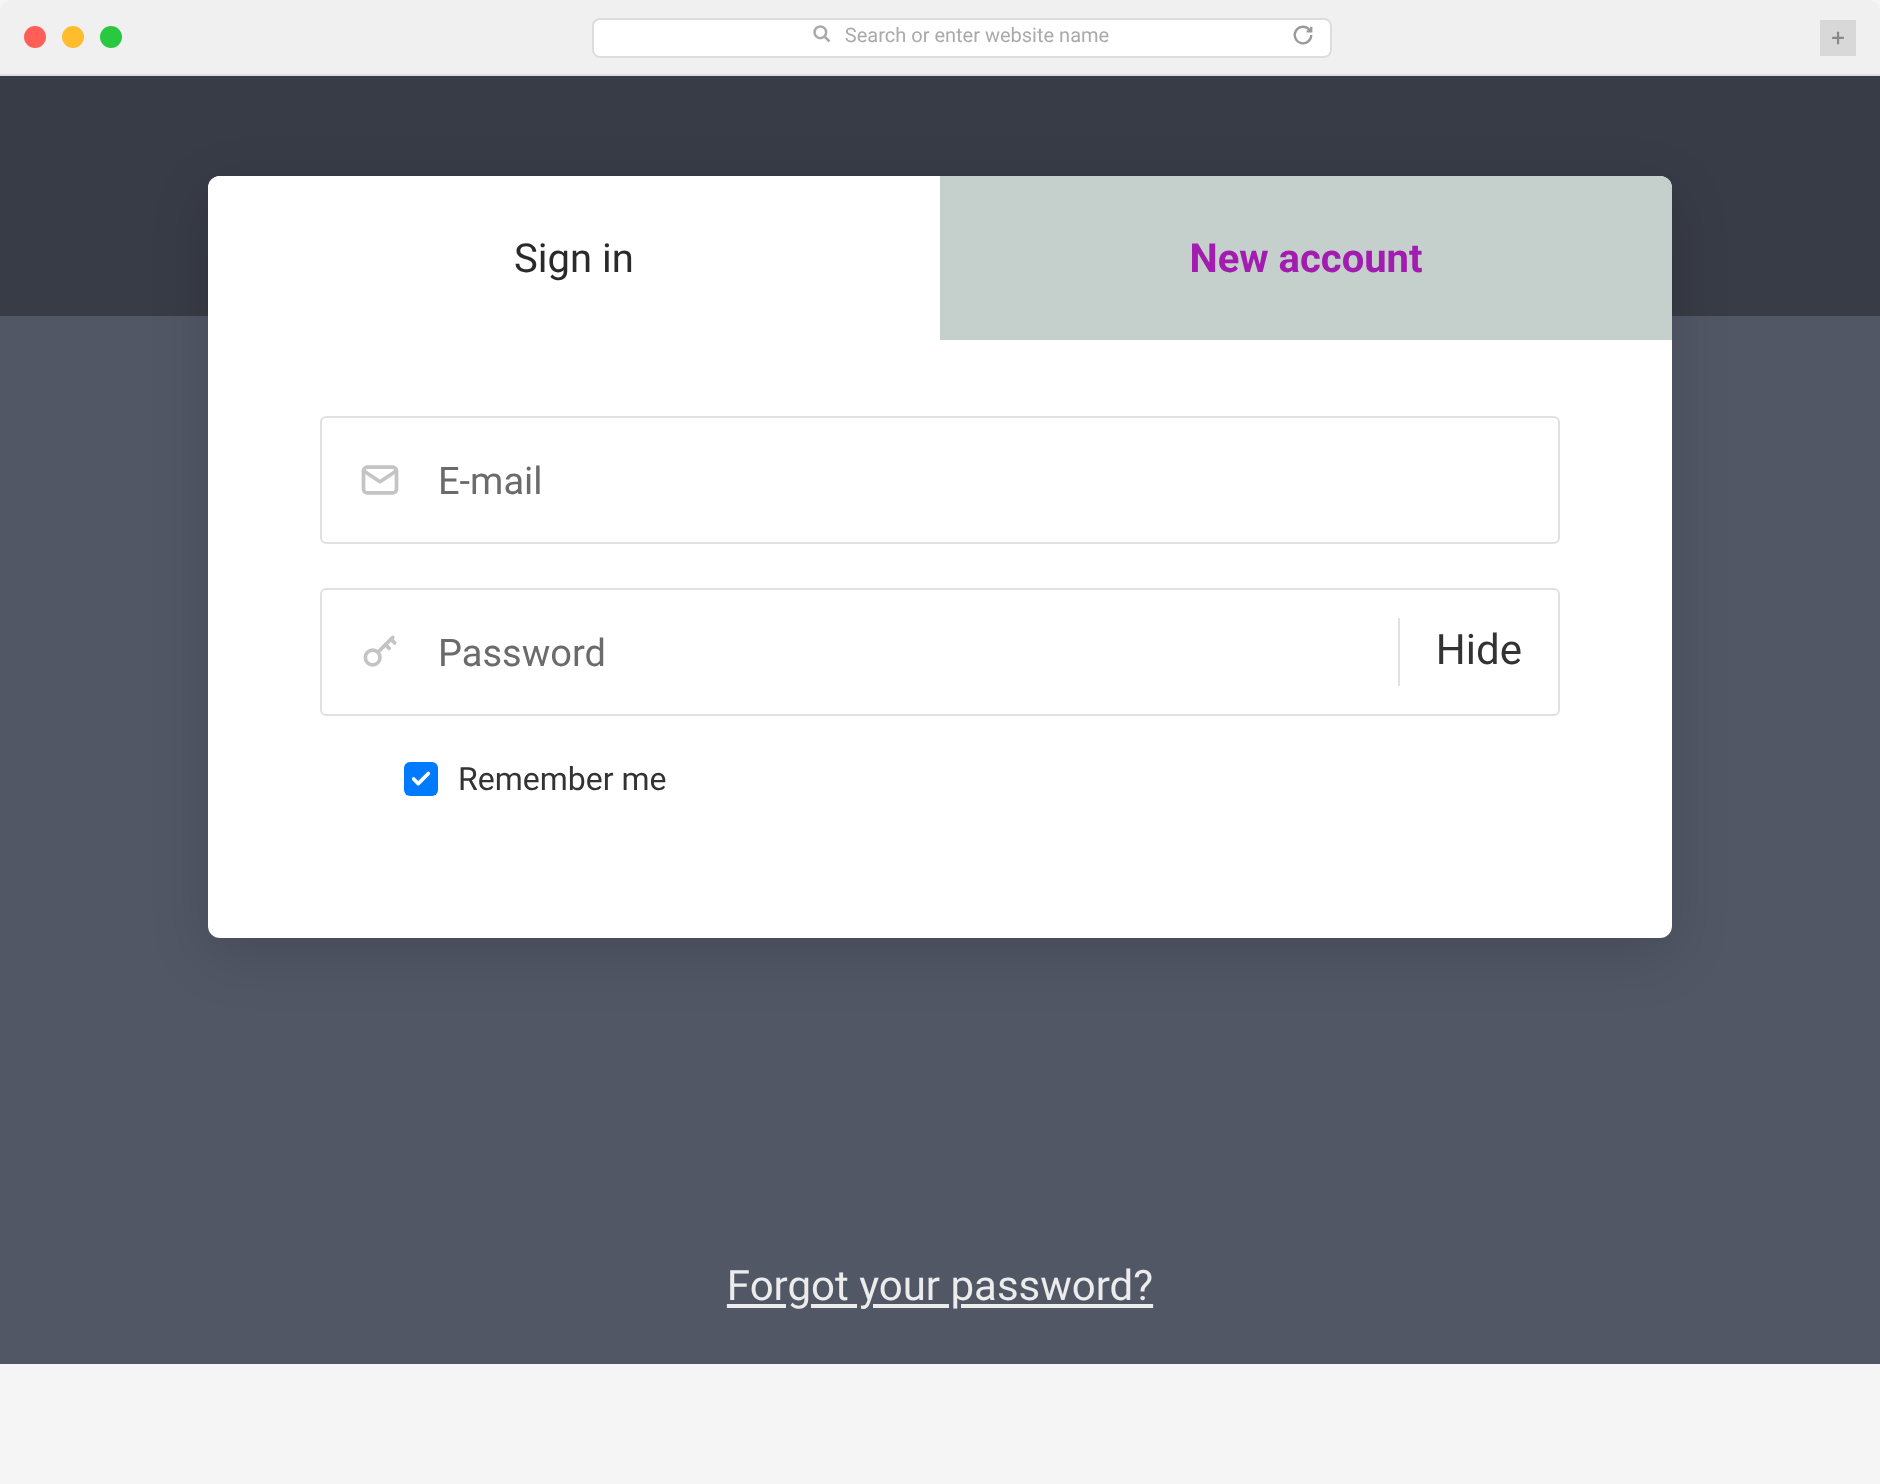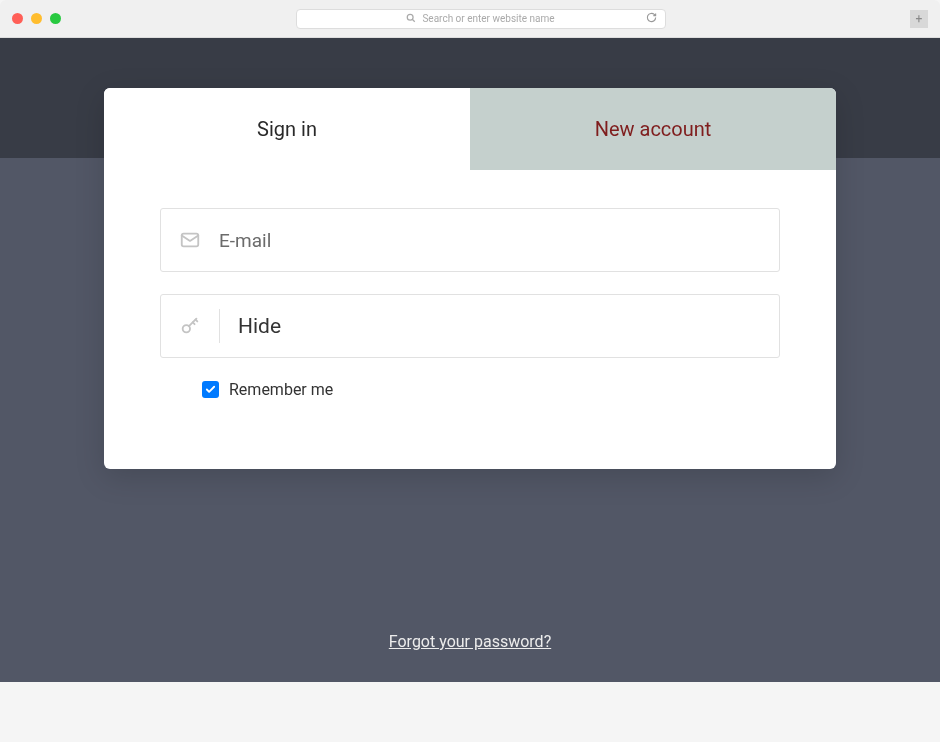--- a/index.html
+++ b/index.html
@@ -110,22 +110,23 @@
       font-size: 20px;
       cursor: pointer;
     }
     .tab-active {
       background: #fff;
       color: #2a2a2a;
       border-top-left-radius: 6px;
     }
     .tab-inactive {
       background: #c5d0cd;
-      color: #7f1d1d;
+      color: #a21caf;
       border-top-right-radius: 6px;
+      font-weight: bold;
     }
     .form-area {
       padding: 38px 56px 42px 56px;
     }
     .input-group {
       border: 1px solid #e1e1e1;
       border-radius: 3px;
       height: 64px;
       display: flex;
       align-items: center;
@@ -196,21 +197,21 @@
       font-size: 19px;
       font-weight: 600;
       cursor: pointer;
     }
     .forgot-link {
       position: absolute;
       top: 594px;
       left: 50%;
       transform: translateX(-50%);
       color: #ececec;
-      font-size: 16px;
+      font-size: 21px;
       text-decoration: underline;
       cursor: pointer;
     }
   </style>
 </head>
 <body>
 
 <div class="browser-chrome">
   <div class="traffic-lights">
     <div class="traffic-light tl-red"></div>
@@ -263,20 +264,21 @@
 
       <div class="input-group">
         <span class="input-icon">
           <svg width="22" height="22" viewBox="0 0 24 24" fill="none" stroke="currentColor" stroke-width="2" stroke-linecap="round" stroke-linejoin="round">
               <circle cx="8" cy="15" r="4"></circle>
               <line x1="10.85" y1="12.15" x2="19" y2="4"></line>
               <line x1="18" y1="5" x2="20" y2="7"></line>
               <line x1="15" y1="8" x2="17" y2="10"></line>
             </svg>
         </span>
+        <input class="input-field" type="password" placeholder="Password" style="">
         <span class="hide-toggle">
           <span>Hide</span>
         </span>
       </div>
 
       <div class="remember-row">
         <div class="checkbox">
           <svg width="11" height="11" viewBox="0 0 24 24" fill="none" stroke="currentColor" stroke-width="4" stroke-linecap="round" stroke-linejoin="round">
               <polyline points="20 6 9 17 4 12"></polyline>
             </svg>

